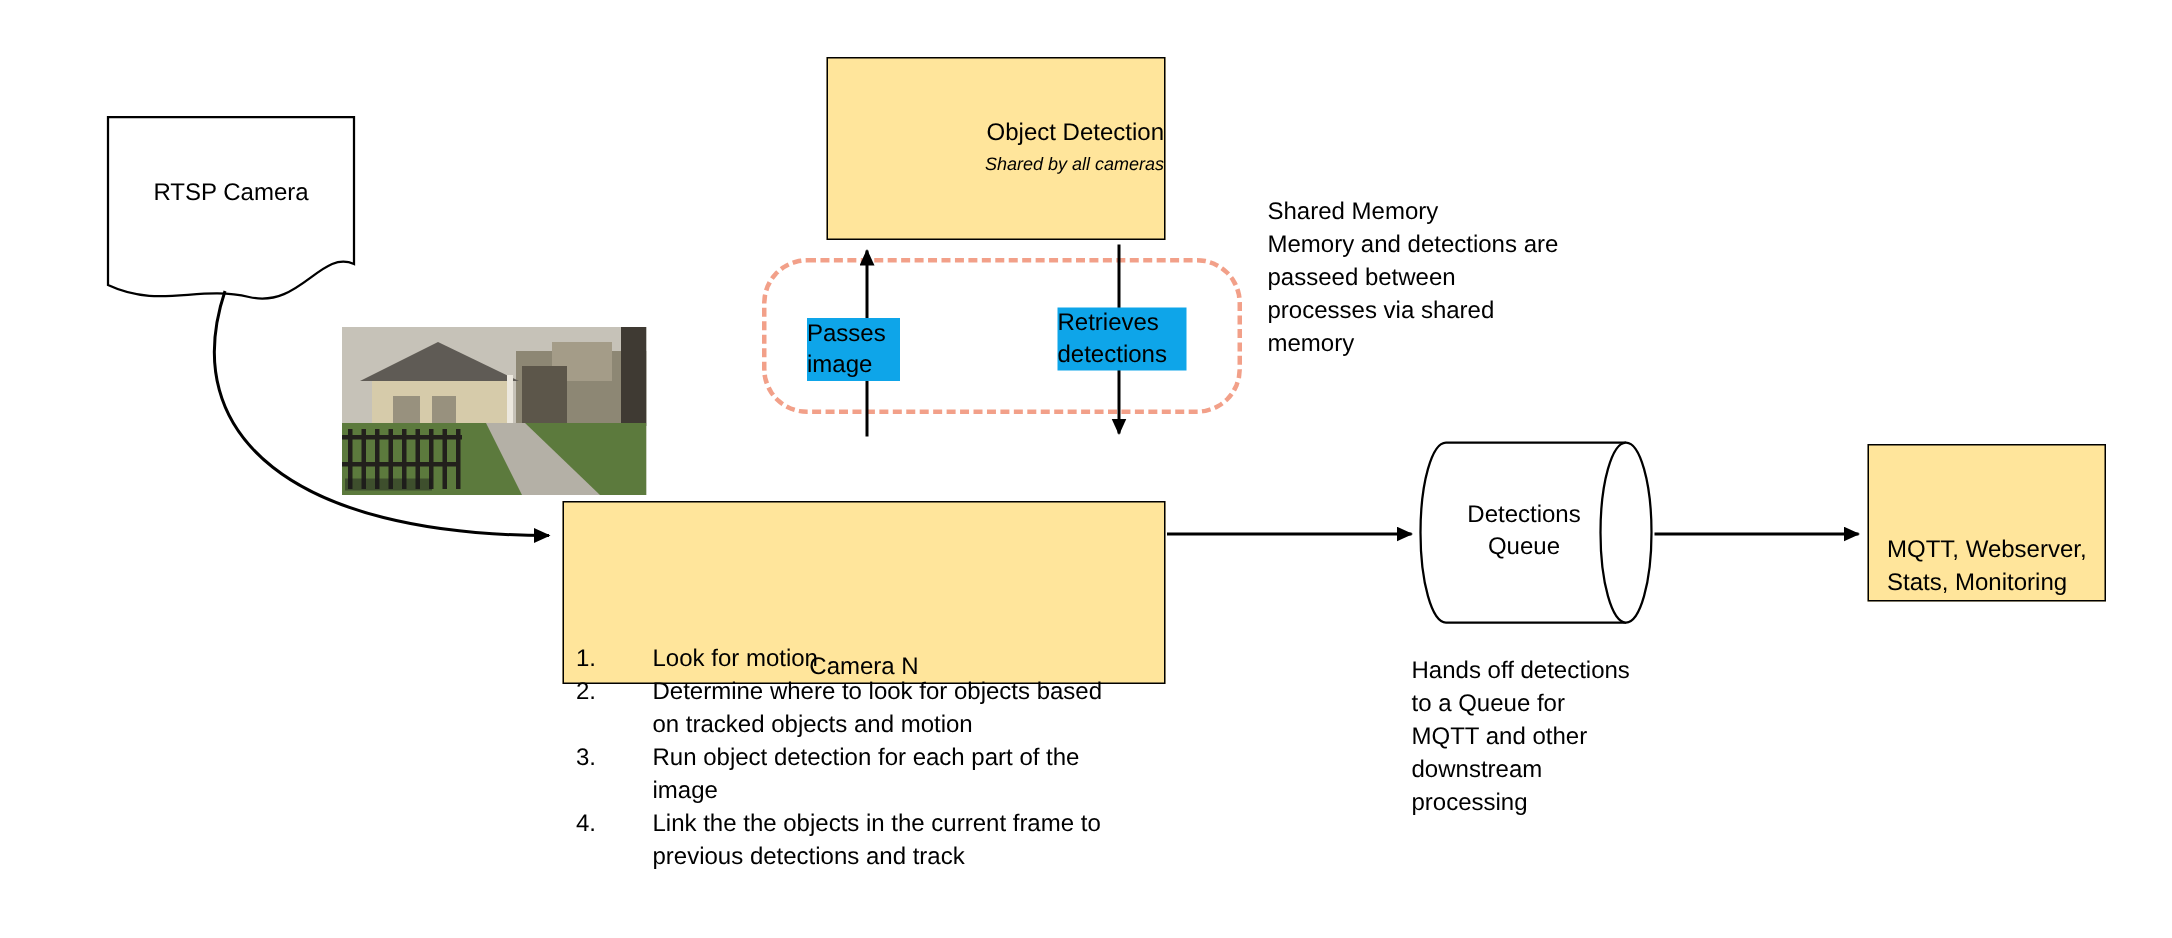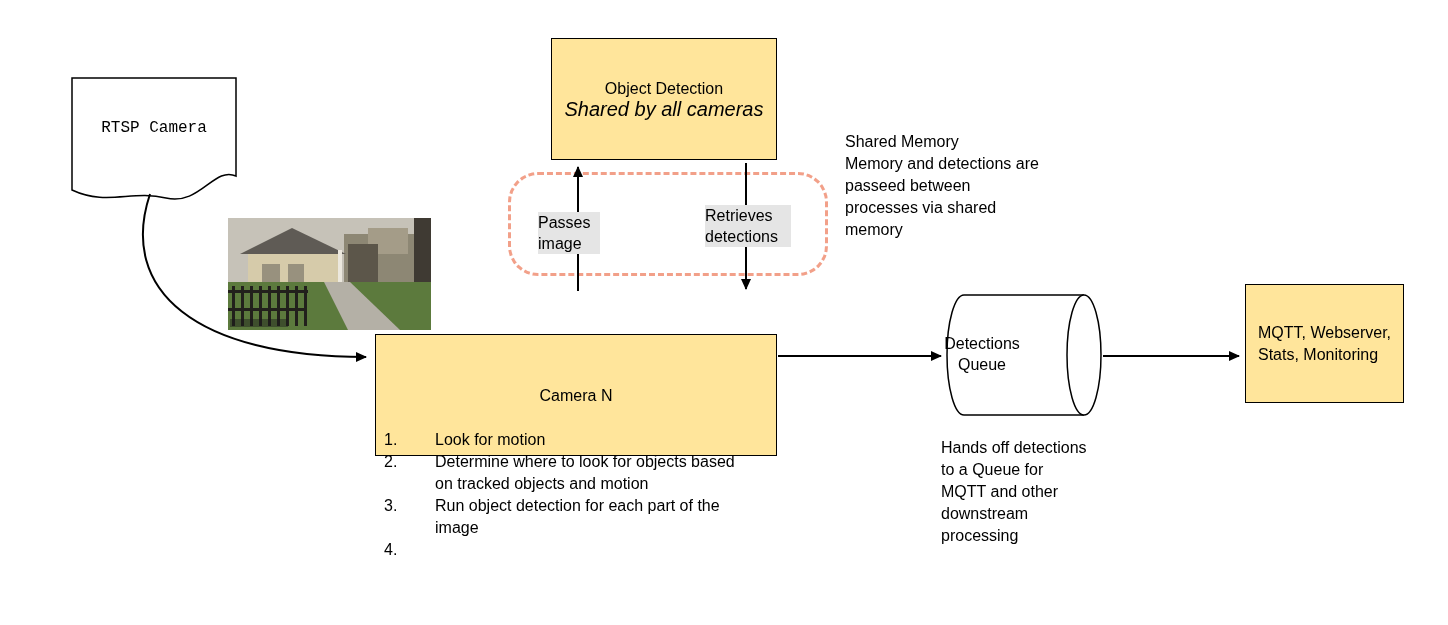--- a/index.html
+++ b/index.html
@@ -5,34 +5,34 @@
   * { margin:0; padding:0; box-sizing:border-box; }
   html,body { background:#ffffff; }
   .canvas {
     position:relative; width:1448px; height:625px; background:#ffffff;
     font-family:"Liberation Sans", sans-serif; color:#000; overflow:hidden;
   }
   .abs { position:absolute; }
   svg.overlay { position:absolute; left:0; top:0; z-index:1; }
   .ybox {
     background:#FFE59B; border:1.5px solid #000; z-index:2;
-    display:flex; align-items:center; justify-content:center;
+    display:flex; align-items:flex-end; justify-content:center;
   }
   .note { font-size:16px; line-height:22px; z-index:2; }
   .lbl  { font-size:16px; line-height:21px; z-index:3; }
   .dashed-box {
     border:3px dashed #F2A089; border-radius:30px; z-index:0; background:transparent;
   }
-  .arrow-label { background:#e5e5e5; z-index:3; }
+  .arrow-label { background:#0ea5e9; z-index:3; }
   .steps { z-index:2; font-size:16px; line-height:22px; }
   .step  { display:flex; }
   .step .num  { flex:0 0 51px; }
   .step .stext{ width:305px; }
   .od-title { font-size:16px; line-height:21px; text-align:center; }
-  .od-sub   { font-size:20px; line-height:21px; font-style:italic; text-align:center; }
+  .od-sub   { font-size:12px; line-height:21px; font-style:italic; text-align:center; }
   .sm-title { font-weight:normal; font-size:16px; line-height:22px; }
   .center-text { text-align:center; }
   .photo { z-index:4; }
 </style>
 </head>
 <body>
 
 <div class="canvas">
 
   <div class="abs dashed-box" style="left:508px; top:172px; width:320px; height:104px;"></div>
@@ -53,21 +53,21 @@
 
     <path d="M 578 291 L 578 167" fill="none" stroke="#000" stroke-width="2" marker-end="url(#ah)"></path>
 
     <path d="M 746 163 L 746 289" fill="none" stroke="#000" stroke-width="2" marker-end="url(#ah)"></path>
 
     <path d="M 778 356 L 941 356" fill="none" stroke="#000" stroke-width="2" marker-end="url(#ah)"></path>
 
     <path d="M 1103 356 L 1239 356" fill="none" stroke="#000" stroke-width="2" marker-end="url(#ah)"></path>
   </svg>
 
-  <div class="abs lbl center-text" style="left:72px; top:118px; width:164px; z-index:2;font-family:Liberation Mono, monospace;">RTSP Camera</div>
+  <div class="abs lbl center-text" style="left:72px; top:118px; width:164px; z-index:2;">RTSP Camera</div>
 
 
   <div class="abs ybox" style="left:551px; top:38px; width:226px; height:122px; flex-direction:column;">
     <div class="od-title">Object Detection</div>
     <div class="od-sub">Shared by all cameras</div>
   </div>
 
   <div class="abs lbl arrow-label" style="left:538px; top:212px; width:62px;">Passes image</div>
   <div class="abs lbl arrow-label" style="left:705px; top:205px; width:86px;">Retrieves detections</div>
 
@@ -117,24 +117,25 @@
     <div class="step">
       <span class="num">2.</span>
       <span class="stext">Determine where to look for objects based on tracked objects and motion</span>
     </div>
     <div class="step">
       <span class="num">3.</span>
       <span class="stext">Run object detection for each part of the image</span>
     </div>
     <div class="step">
       <span class="num">4.</span>
+      <span class="stext">Link the the objects in the current frame to previous detections and track</span>
     </div>
   </div>
 
-  <div class="abs lbl center-text" style="left:932px; top:333px; width:100px; z-index:2;">Detections Queue</div>
+  <div class="abs lbl center-text" style="left:966px; top:333px; width:100px; z-index:2;">Detections Queue</div>
 
   <div class="abs note" style="left:941px; top:437px; width:150px;">Hands off detections to a Queue for MQTT and other downstream processing</div>
 
-  <div class="abs ybox" style="left:1245px; top:284px; width:159px; height:119px; justify-content:flex-start;">
+  <div class="abs ybox" style="left:1245px; top:296px; width:159px; height:105px; justify-content:flex-start;">
     <div class="note" style="padding-left:12px; width:152px;">MQTT, Webserver, Stats, Monitoring</div>
   </div>
 
 </div>
 
 </body></html>

